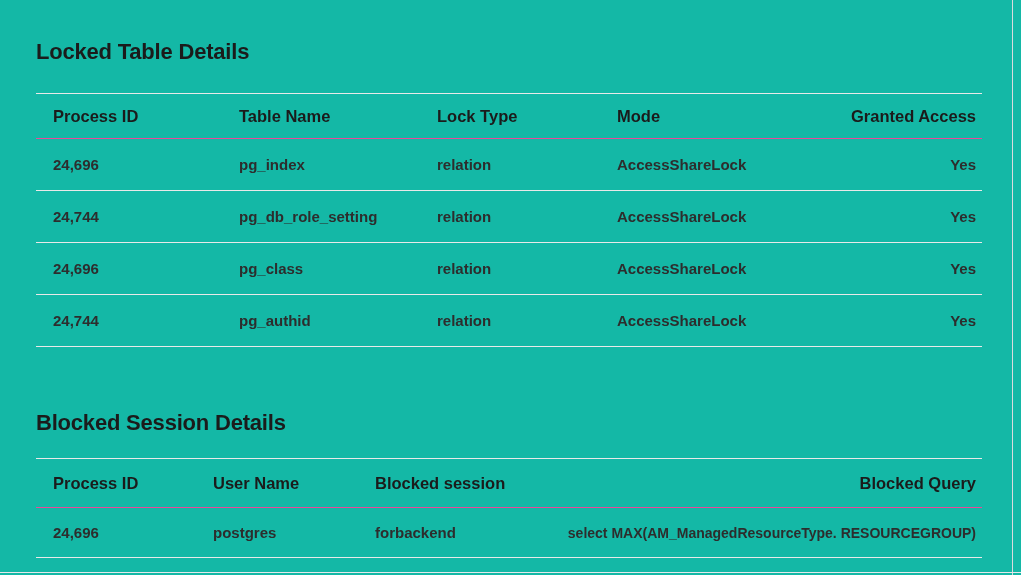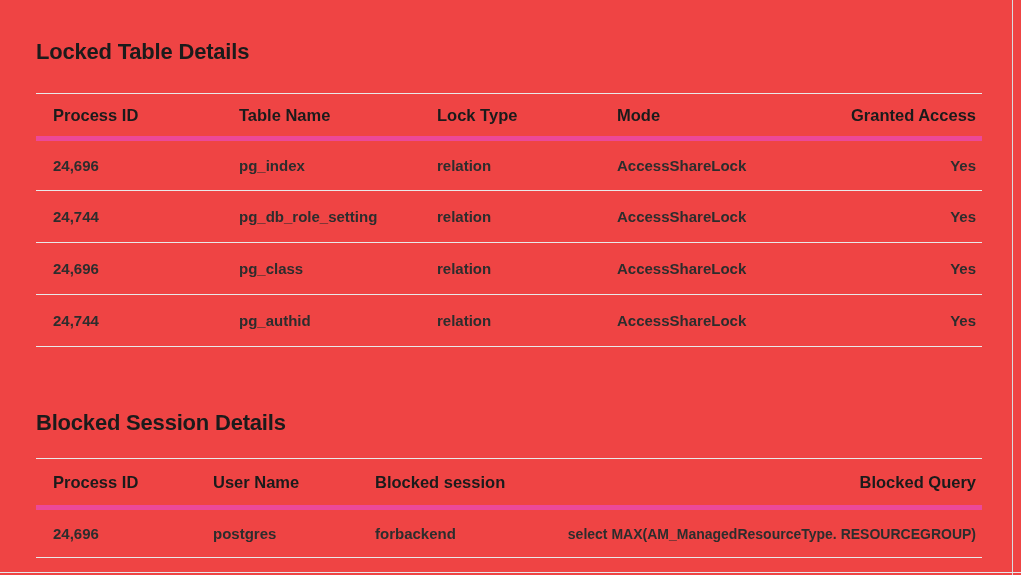--- a/index.html
+++ b/index.html
@@ -5,21 +5,21 @@
   * { margin: 0; padding: 0; box-sizing: border-box; }
   html, body { background: #ffffff; }
   body {
     width: 1021px; height: 575px;
     font-family: "Liberation Sans", sans-serif;
     overflow: hidden;
   }
   .screen {
     position: relative;
     width: 1021px; height: 575px;
-    background: #ef4444;
+    background: #14b8a6;
   }
   .section-title {
     margin: 0 0 0 36px;
     font-size: 22px;
     font-weight: 700;
     color: #1b1b1b;
     letter-spacing: -0.2px;
     line-height: 27px;
   }
   .title-locked { padding-top: 38px; }
@@ -43,21 +43,21 @@
   th {
     font-size: 16.5px;
     font-weight: 700;
     color: #1b1b1b;
   }
   td {
     font-size: 15px;
     font-weight: 700;
     color: #2d2d2d;
   }
-  thead tr { border-top: 1px solid #e9e9e9; border-bottom: 5px solid #ec4899; }
+  thead tr { border-top: 1px solid #e9e9e9; border-bottom: 1px solid #ec4899; }
   tbody tr { border-bottom: 1px solid #e9e9e9; }
 
   .tbl-locked th { height: 45px; }
   .tbl-locked td { height: 52px; }
   .tbl-blocked th { height: 49px; }
   .tbl-blocked td { height: 50px; }
 
   .tbl-locked .col1 { width: 186px; }
   .tbl-locked .col2 { width: 198px; }
   .tbl-locked .col3 { width: 180px; }

